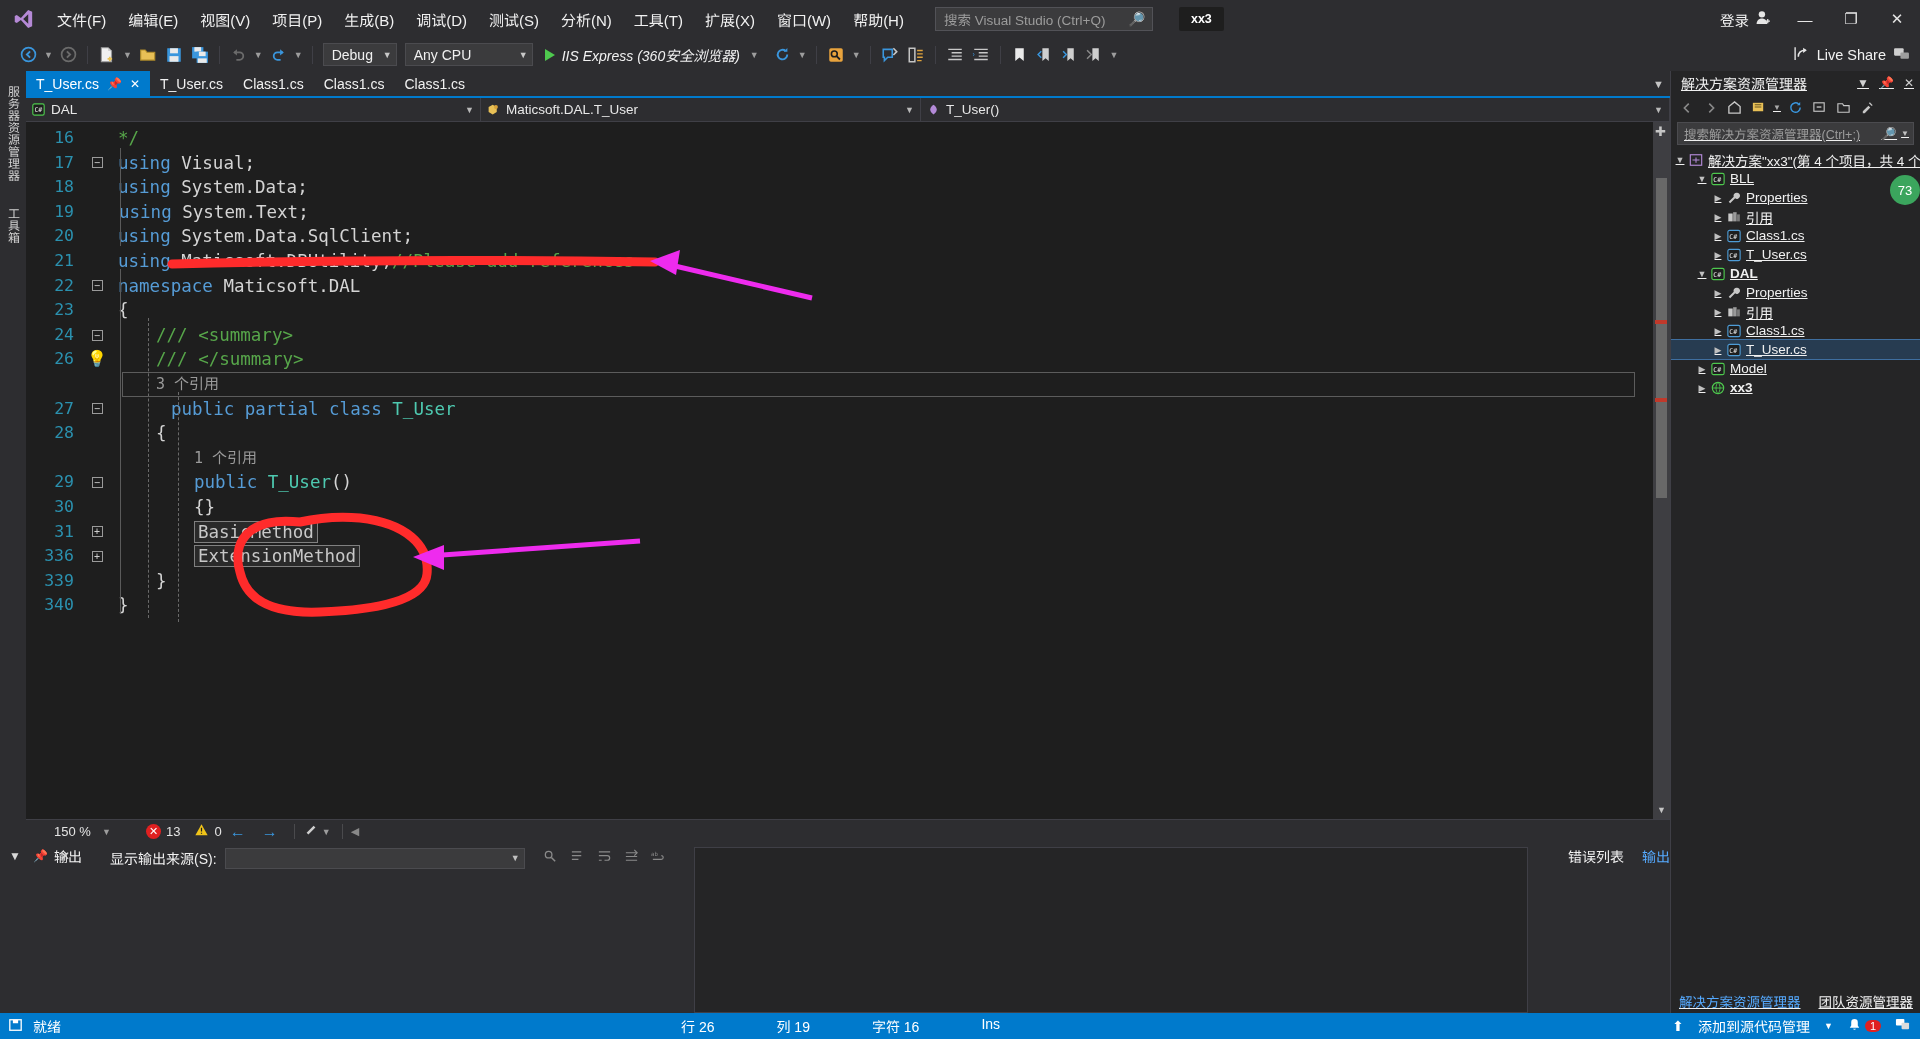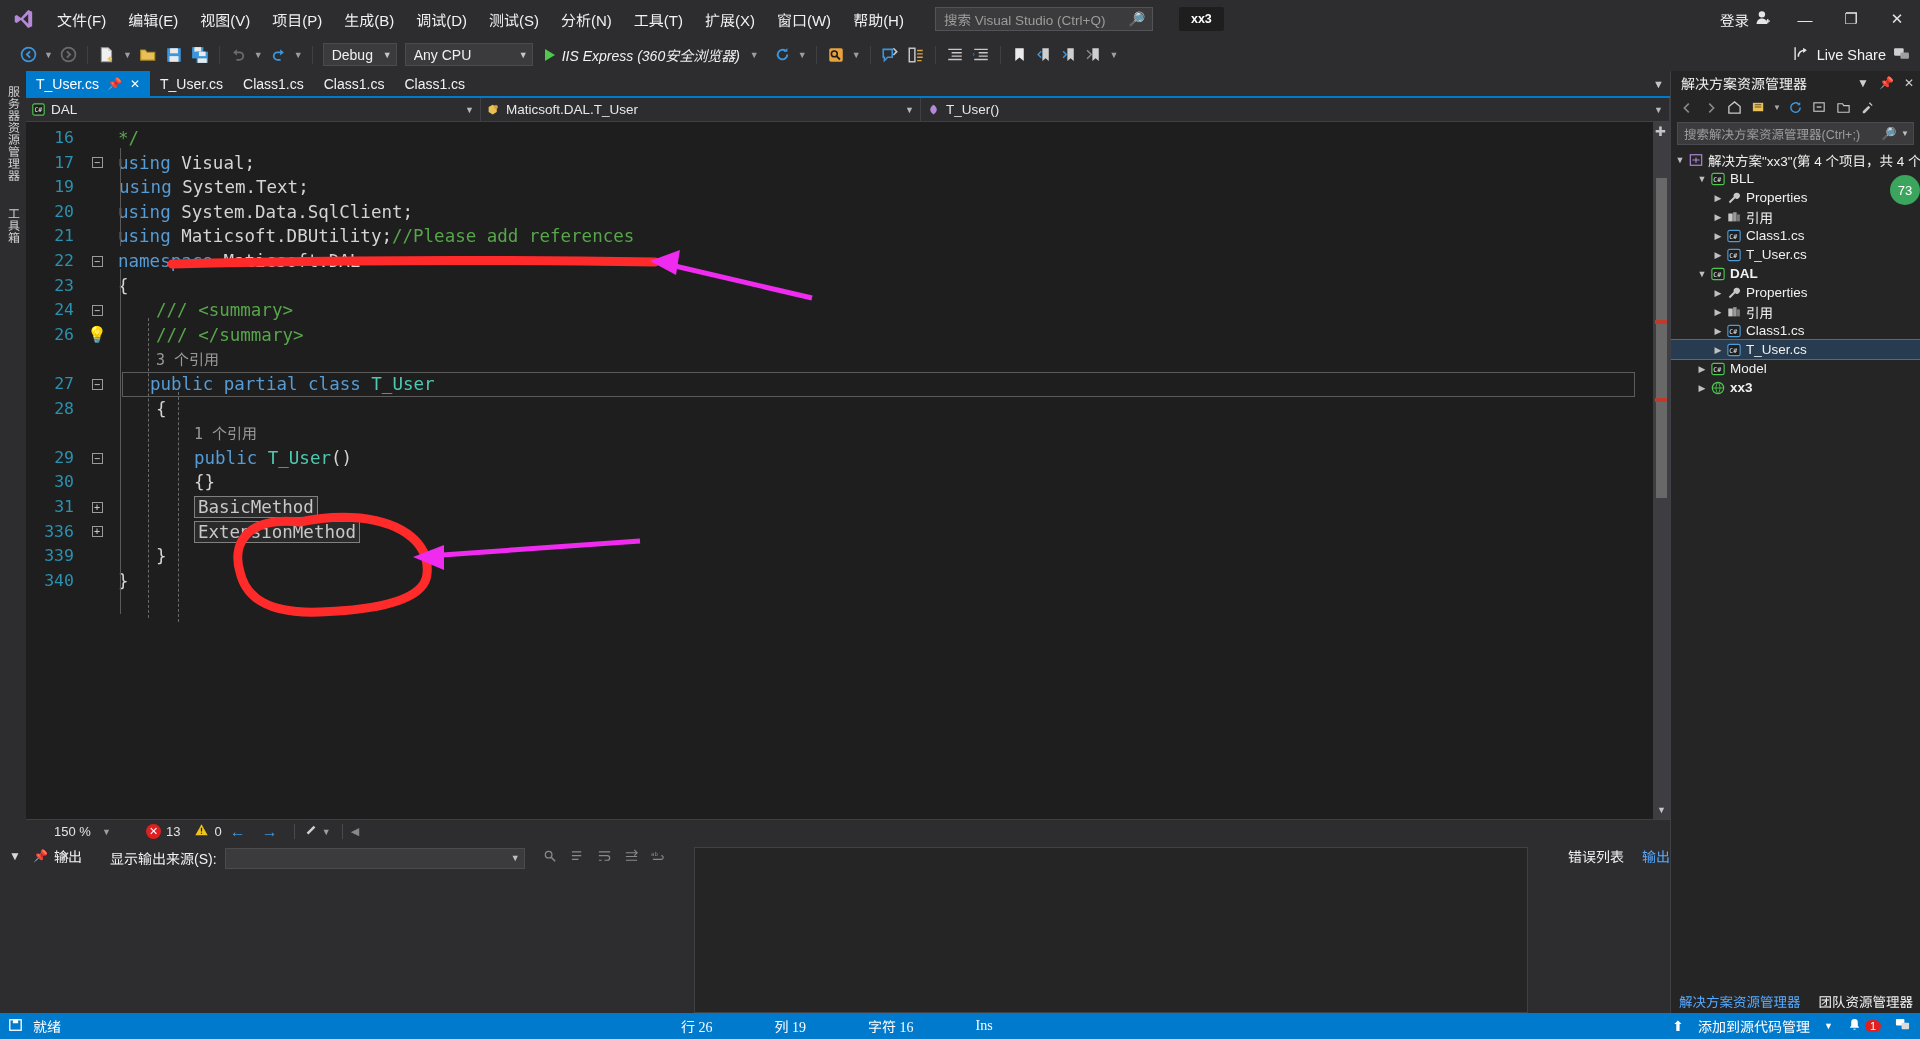--- a/index.html
+++ b/index.html
@@ -157,21 +157,21 @@
   .outtool { height: 30px; display: flex; align-items: center; padding-left: 28px; gap: 8px; font-size: 14px; }
   .outtool .lbl { color: #f1f1f1; }
   .srccombo { width: 300px; height: 21px; background: #3b3b3d; border: 1px solid #4b4b4f; display: flex; align-items: center; padding: 0 4px; }
   .srccombo .dd { margin-left: auto; color: #c0c0c0; font-size: 9px; }
   .outbody { flex: 1; margin: 4px 10px 0 28px; background: #252526; border: 1px solid #3f3f46; }
   .outtabs { height: 26px; display: flex; align-items: center; gap: 18px; padding-left: 30px; font-size: 14px; text-align: center; }
   .outtabs .ot { color: #f1f1f1; }
   .outtabs .ot.sel { color: #55aaff; }
 
   
-  .rightpane { width: 250px; flex: 0 0 250px; background: #252526; display: flex; flex-direction: column; border-left: 1px solid #3f3f46; }
+  .rightpane { width: 250px; flex: 0 0 250px; background: #252526; display: flex; flex-direction: column; border-left: 1px solid #3f3f46; text-decoration: underline; }
   .rp-head { height: 24px; display: flex; align-items: center; padding: 0 6px 0 10px; font-size: 14px; color: #f1f1f1; }
   .rp-head .acts { margin-left: auto; display: flex; gap: 10px; align-items: center; font-size: 12px; color: #d0d0d0; }
   .rp-tools { height: 25px; display: flex; align-items: center; gap: 5px; padding-left: 6px; color: #c8c8c8; }
   .rp-tools .ti { width: 19px; height: 19px; display: flex; align-items: center; justify-content: center; }
   .rp-search { height: 23px; margin: 2px 6px 3px 6px; background: #3b3b3d; border: 1px solid #4b4b4f; display: flex; align-items: center; padding: 0 4px 0 6px; font-size: 12.5px; color: #9c9c9c; }
   .rp-search .ph { flex: 1; overflow: hidden; white-space: nowrap; }
   .tree { flex: 1; overflow: hidden; font-size: 13.5px; color: #f1f1f1; padding-top: 2px; }
   .trow { height: 19px; display: flex; align-items: center; white-space: nowrap; }
   .trow.sel { background: #3399ff33; outline: 1px solid #3f6fa0; }
   .trow .arr { width: 14px; text-align: center; color: #c0c0c0; font-size: 9px; flex: 0 0 14px; }
@@ -184,21 +184,21 @@
     position: absolute; right: 0px; top: 104px; width: 30px; height: 30px; border-radius: 50%;
     background: #3ba55d; color: #fff; font-size: 13px; display: flex; align-items: center; justify-content: center;
   }
 
   
   .statusbar {
     height: 26px; flex: 0 0 26px; background: #007acc; color: #ffffff; display: flex;
     align-items: center; font-size: 14px; padding-left: 8px;
   }
   .sb-left { display: flex; align-items: center; gap: 10px; }
-  .sb-mid { display: flex; align-items: center; gap: 62px; margin-left: 620px; font-family: Liberation Serif, serif; }
+  .sb-mid { display: flex; gap: 62px; margin-left: 620px; }
   .sb-right { margin-left: auto; display: flex; align-items: center; gap: 14px; padding-right: 10px; }
 
   
   .anno { position: absolute; left: 0; top: 0; width: 1920px; height: 1039px; pointer-events: none; }
 </style>
 </head>
 <body>
 
 <div class="app">
 
@@ -492,29 +492,30 @@
           <span class="txt">T_User()</span>
           <span class="dd">▼</span>
         </div>
       </div>
 
       <div class="editorwrap">
         <div class="editor">
           <div class="codearea" id="codearea">
               <div class="cl"><span class="ln">16</span><span class="gl"></span><span class="ctext" style="margin-left: 8px;"><span class="cm">*/</span></span></div>
               <div class="cl"><span class="ln">17</span><span class="gl"><span class="glyph-box">−</span></span><span class="ctext" style="margin-left: 8px;"><span class="kw">using</span> <span class="ns">Visual;</span></span></div>
+              <div class="cl"><span class="ln">18</span><span class="gl"></span><span class="ctext" style="margin-left: 8px;"><span class="kw">using</span> <span class="ns">System.Data;</span></span></div>
               <div class="cl"><span class="ln">19</span><span class="gl"></span><span class="ctext" style="margin-left: 9px;"><span class="kw">using</span> <span class="ns">System.Text;</span></span></div>
               <div class="cl"><span class="ln">20</span><span class="gl"></span><span class="ctext" style="margin-left: 8px;"><span class="kw">using</span> <span class="ns">System.Data.SqlClient;</span></span></div>
               <div class="cl"><span class="ln">21</span><span class="gl"></span><span class="ctext" style="margin-left: 8px;"><span class="kw">using</span> <span class="ns">Maticsoft.DBUtility;</span><span class="cm">//Please add references</span></span></div>
               <div class="cl"><span class="ln">22</span><span class="gl"><span class="glyph-box">−</span></span><span class="ctext" style="margin-left: 8px;"><span class="kw">namespace</span> <span class="ns">Maticsoft.DAL</span></span></div>
               <div class="cl"><span class="ln">23</span><span class="gl"></span><span class="ctext" style="margin-left: 8px;"><span class="pl">{</span></span></div>
               <div class="cl"><span class="ln">24</span><span class="gl"><span class="glyph-box">−</span></span><span class="ctext" style="margin-left: 46px;"><span class="cm">/// &lt;summary&gt;</span></span></div>
               <div class="cl"><span class="ln">26</span><span class="gl"><span class="bulb">💡</span></span><span class="ctext" style="margin-left: 46px;"><span class="cm">/// &lt;/summary&gt;</span></span></div>
               <div class="cl"><span class="ln"></span><span class="gl"></span><span class="ctext" style="margin-left: 46px;"><span class="ref">3 个引用</span></span></div>
-              <div class="cl"><span class="ln">27</span><span class="gl"><span class="glyph-box">−</span></span><span class="ctext" style="margin-left: 40px;"><span class="kw">public</span> <span class="kw">partial</span> <span class="kw">class</span> <span class="ty">T_User</span></span></div>
+              <div class="cl"><span class="ln">27</span><span class="gl"><span class="glyph-box">−</span></span><span class="ctext" style="margin-left: 61px;"><span class="kw">public</span> <span class="kw">partial</span> <span class="kw">class</span> <span class="ty">T_User</span></span></div>
               <div class="cl"><span class="ln">28</span><span class="gl"></span><span class="ctext" style="margin-left: 46px;"><span class="pl">{</span></span></div>
               <div class="cl"><span class="ln"></span><span class="gl"></span><span class="ctext" style="margin-left: 84px;"><span class="ref">1 个引用</span></span></div>
               <div class="cl"><span class="ln">29</span><span class="gl"><span class="glyph-box">−</span></span><span class="ctext" style="margin-left: 84px;"><span class="kw">public</span> <span class="ty">T_User</span><span class="pl">()</span></span></div>
               <div class="cl"><span class="ln">30</span><span class="gl"></span><span class="ctext" style="margin-left: 84px;"><span class="pl">{}</span></span></div>
               <div class="cl"><span class="ln">31</span><span class="gl"><span class="glyph-box">+</span></span><span class="ctext" style="margin-left: 84px;"><span class="collapsed">BasicMethod</span></span></div>
               <div class="cl"><span class="ln">336</span><span class="gl"><span class="glyph-box">+</span></span><span class="ctext" style="margin-left: 84px;"><span class="collapsed">ExtensionMethod</span></span></div>
               <div class="cl"><span class="ln">339</span><span class="gl"></span><span class="ctext" style="margin-left: 46px;"><span class="pl">}</span></span></div>
               <div class="cl"><span class="ln">340</span><span class="gl"></span><span class="ctext" style="margin-left: 8px;"><span class="pl">}</span></span></div>
             </div>
 

